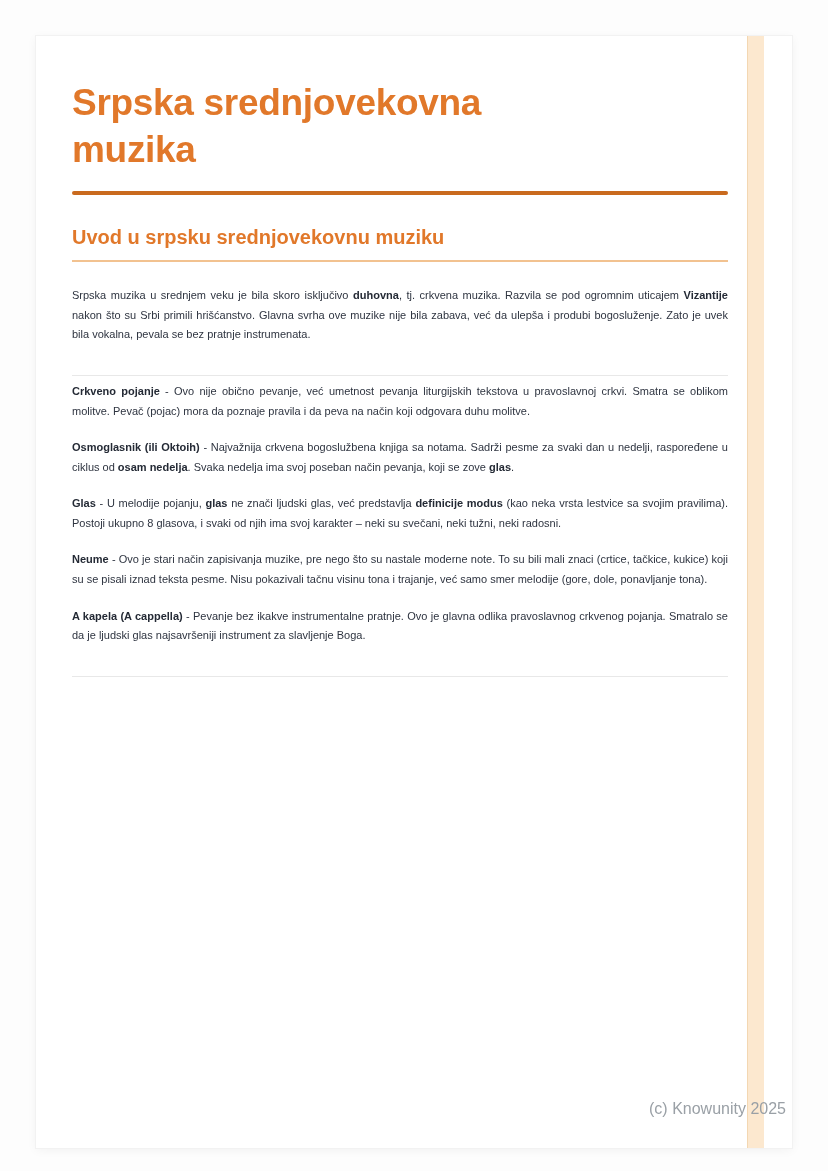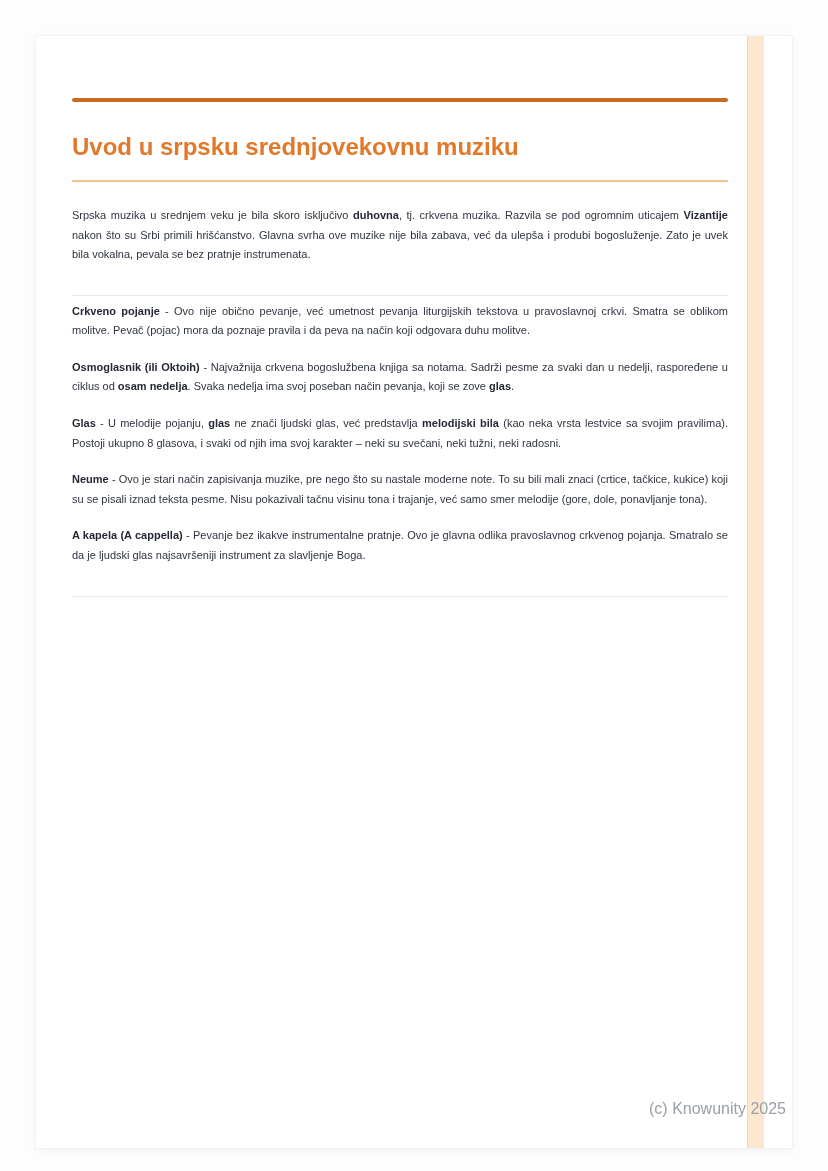--- a/index.html
+++ b/index.html
@@ -55,25 +55,25 @@
     color:var(--accent);
   }
   .title-rule{
     height:4px;
     margin:18px 0 0 0;
     background:var(--title-rule);
     border-radius:2px;
   }
   section h2{
     margin:38px 0 24px 0;
-    font-size:24px;
+    font-size:20px;
     line-height:1.25;
     font-weight:700;
     color:var(--accent);
-    padding-bottom:18px;
+    padding-bottom:10px;
     border-bottom:2px solid var(--heading-underline);
   }
   section.first h2{ margin-top:30px; }
   .paragraphs p{
     margin:0 0 17px 0;
     font-size:11px;
     line-height:1.78;
     text-align:justify;
     color:var(--body-text);
   }
@@ -92,36 +92,37 @@
   }
 </style>
 </head>
 <body>
 
 <div class="canvas">
   <div class="page">
     <div class="accent-stripe"></div>
 
     <div class="content">
+      <h1 class="doc-title">Srpska srednjovekovna muzika</h1>
       <div class="title-rule"></div>
 
       <section class="first">
         <h2>Uvod u srpsku srednjovekovnu muziku</h2>
         <div class="paragraphs">
             <p><span>Srpska muzika u srednjem veku je bila skoro isključivo </span><strong>duhovna</strong><span>, tj. crkvena muzika. Razvila se pod ogromnim uticajem </span><strong>Vizantije</strong><span> nakon što su Srbi primili hrišćanstvo. Glavna svrha ove muzike nije bila zabava, već da ulepša i produbi bogosluženje. Zato je uvek bila vokalna, pevala se bez pratnje instrumenata.</span></p>
           </div>
       </section>
 
       <hr class="divider">
 
       <section>
         <div class="paragraphs">
             <p><strong>Crkveno pojanje</strong><span> - Ovo nije obično pevanje, već umetnost pevanja liturgijskih tekstova u pravoslavnoj crkvi. Smatra se oblikom molitve. Pevač (pojac) mora da poznaje pravila i da peva na način koji odgovara duhu molitve.</span></p>
             <p><strong>Osmoglasnik (ili Oktoih)</strong><span> - Najvažnija crkvena bogoslužbena knjiga sa notama. Sadrži pesme za svaki dan u nedelji, raspoređene u ciklus od </span><strong>osam nedelja</strong><span>. Svaka nedelja ima svoj poseban način pevanja, koji se zove </span><strong>glas</strong><span>.</span></p>
-            <p><strong>Glas</strong><span> - U melodije pojanju, </span><strong>glas</strong><span> ne znači ljudski glas, već predstavlja </span><strong>melodijski bila</strong><span> (kao neka vrsta lestvice sa svojim pravilima). Postoji ukupno 8 glasova, i svaki od njih ima svoj karakter – neki su svečani, neki tužni, neki radosni.</span></p>
+            <p><strong>Glas</strong><span> - U melodije pojanju, </span><strong>glas</strong><span> ne znači ljudski glas, već predstavlja </span><strong>definicije modus</strong><span> (kao neka vrsta lestvice sa svojim pravilima). Postoji ukupno 8 glasova, i svaki od njih ima svoj karakter – neki su svečani, neki tužni, neki radosni.</span></p>
             <p><strong>Neume</strong><span> - Ovo je stari način zapisivanja muzike, pre nego što su nastale moderne note. To su bili mali znaci (crtice, tačkice, kukice) koji su se pisali iznad teksta pesme. Nisu pokazivali tačnu visinu tona i trajanje, već samo smer melodije (gore, dole, ponavljanje tona).</span></p>
             <p><strong>A kapela (A cappella)</strong><span> - Pevanje bez ikakve instrumentalne pratnje. Ovo je glavna odlika pravoslavnog crkvenog pojanja. Smatralo se da je ljudski glas najsavršeniji instrument za slavljenje Boga.</span></p>
           </div>
       </section>
 
       <hr class="divider">
     </div>
 
     <div class="footer-credit">(c) Knowunity 2025</div>
   </div>

